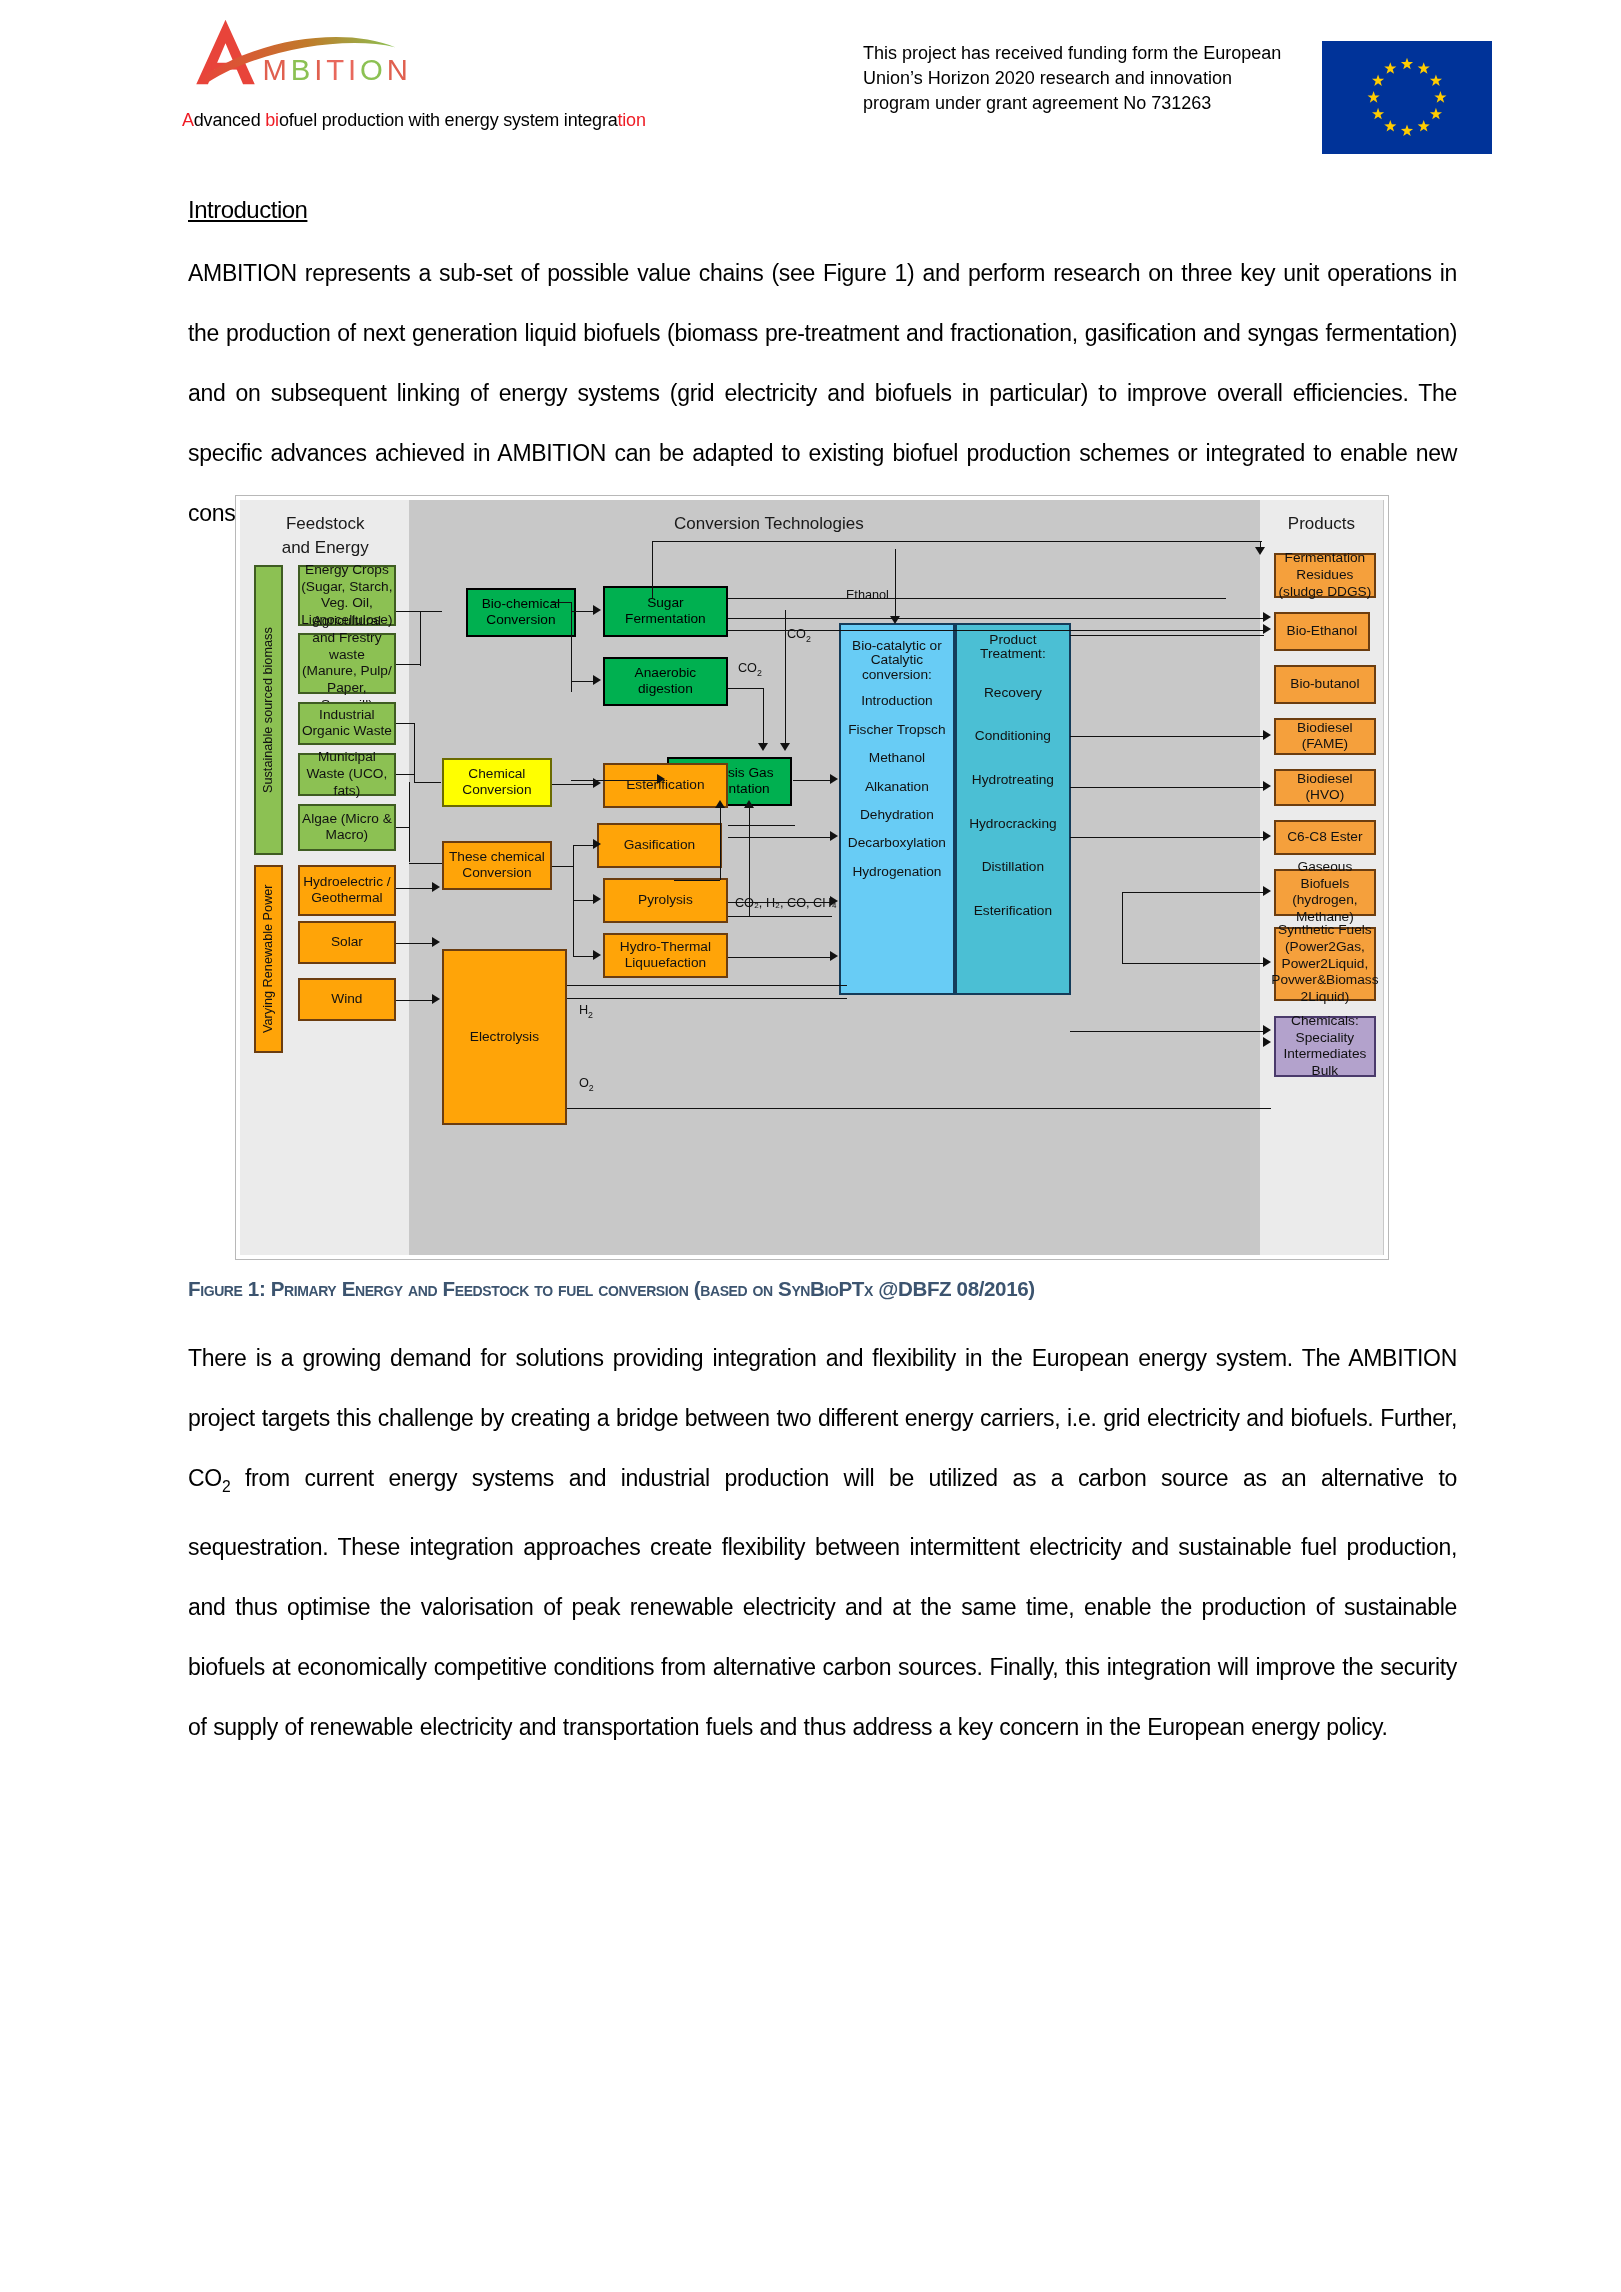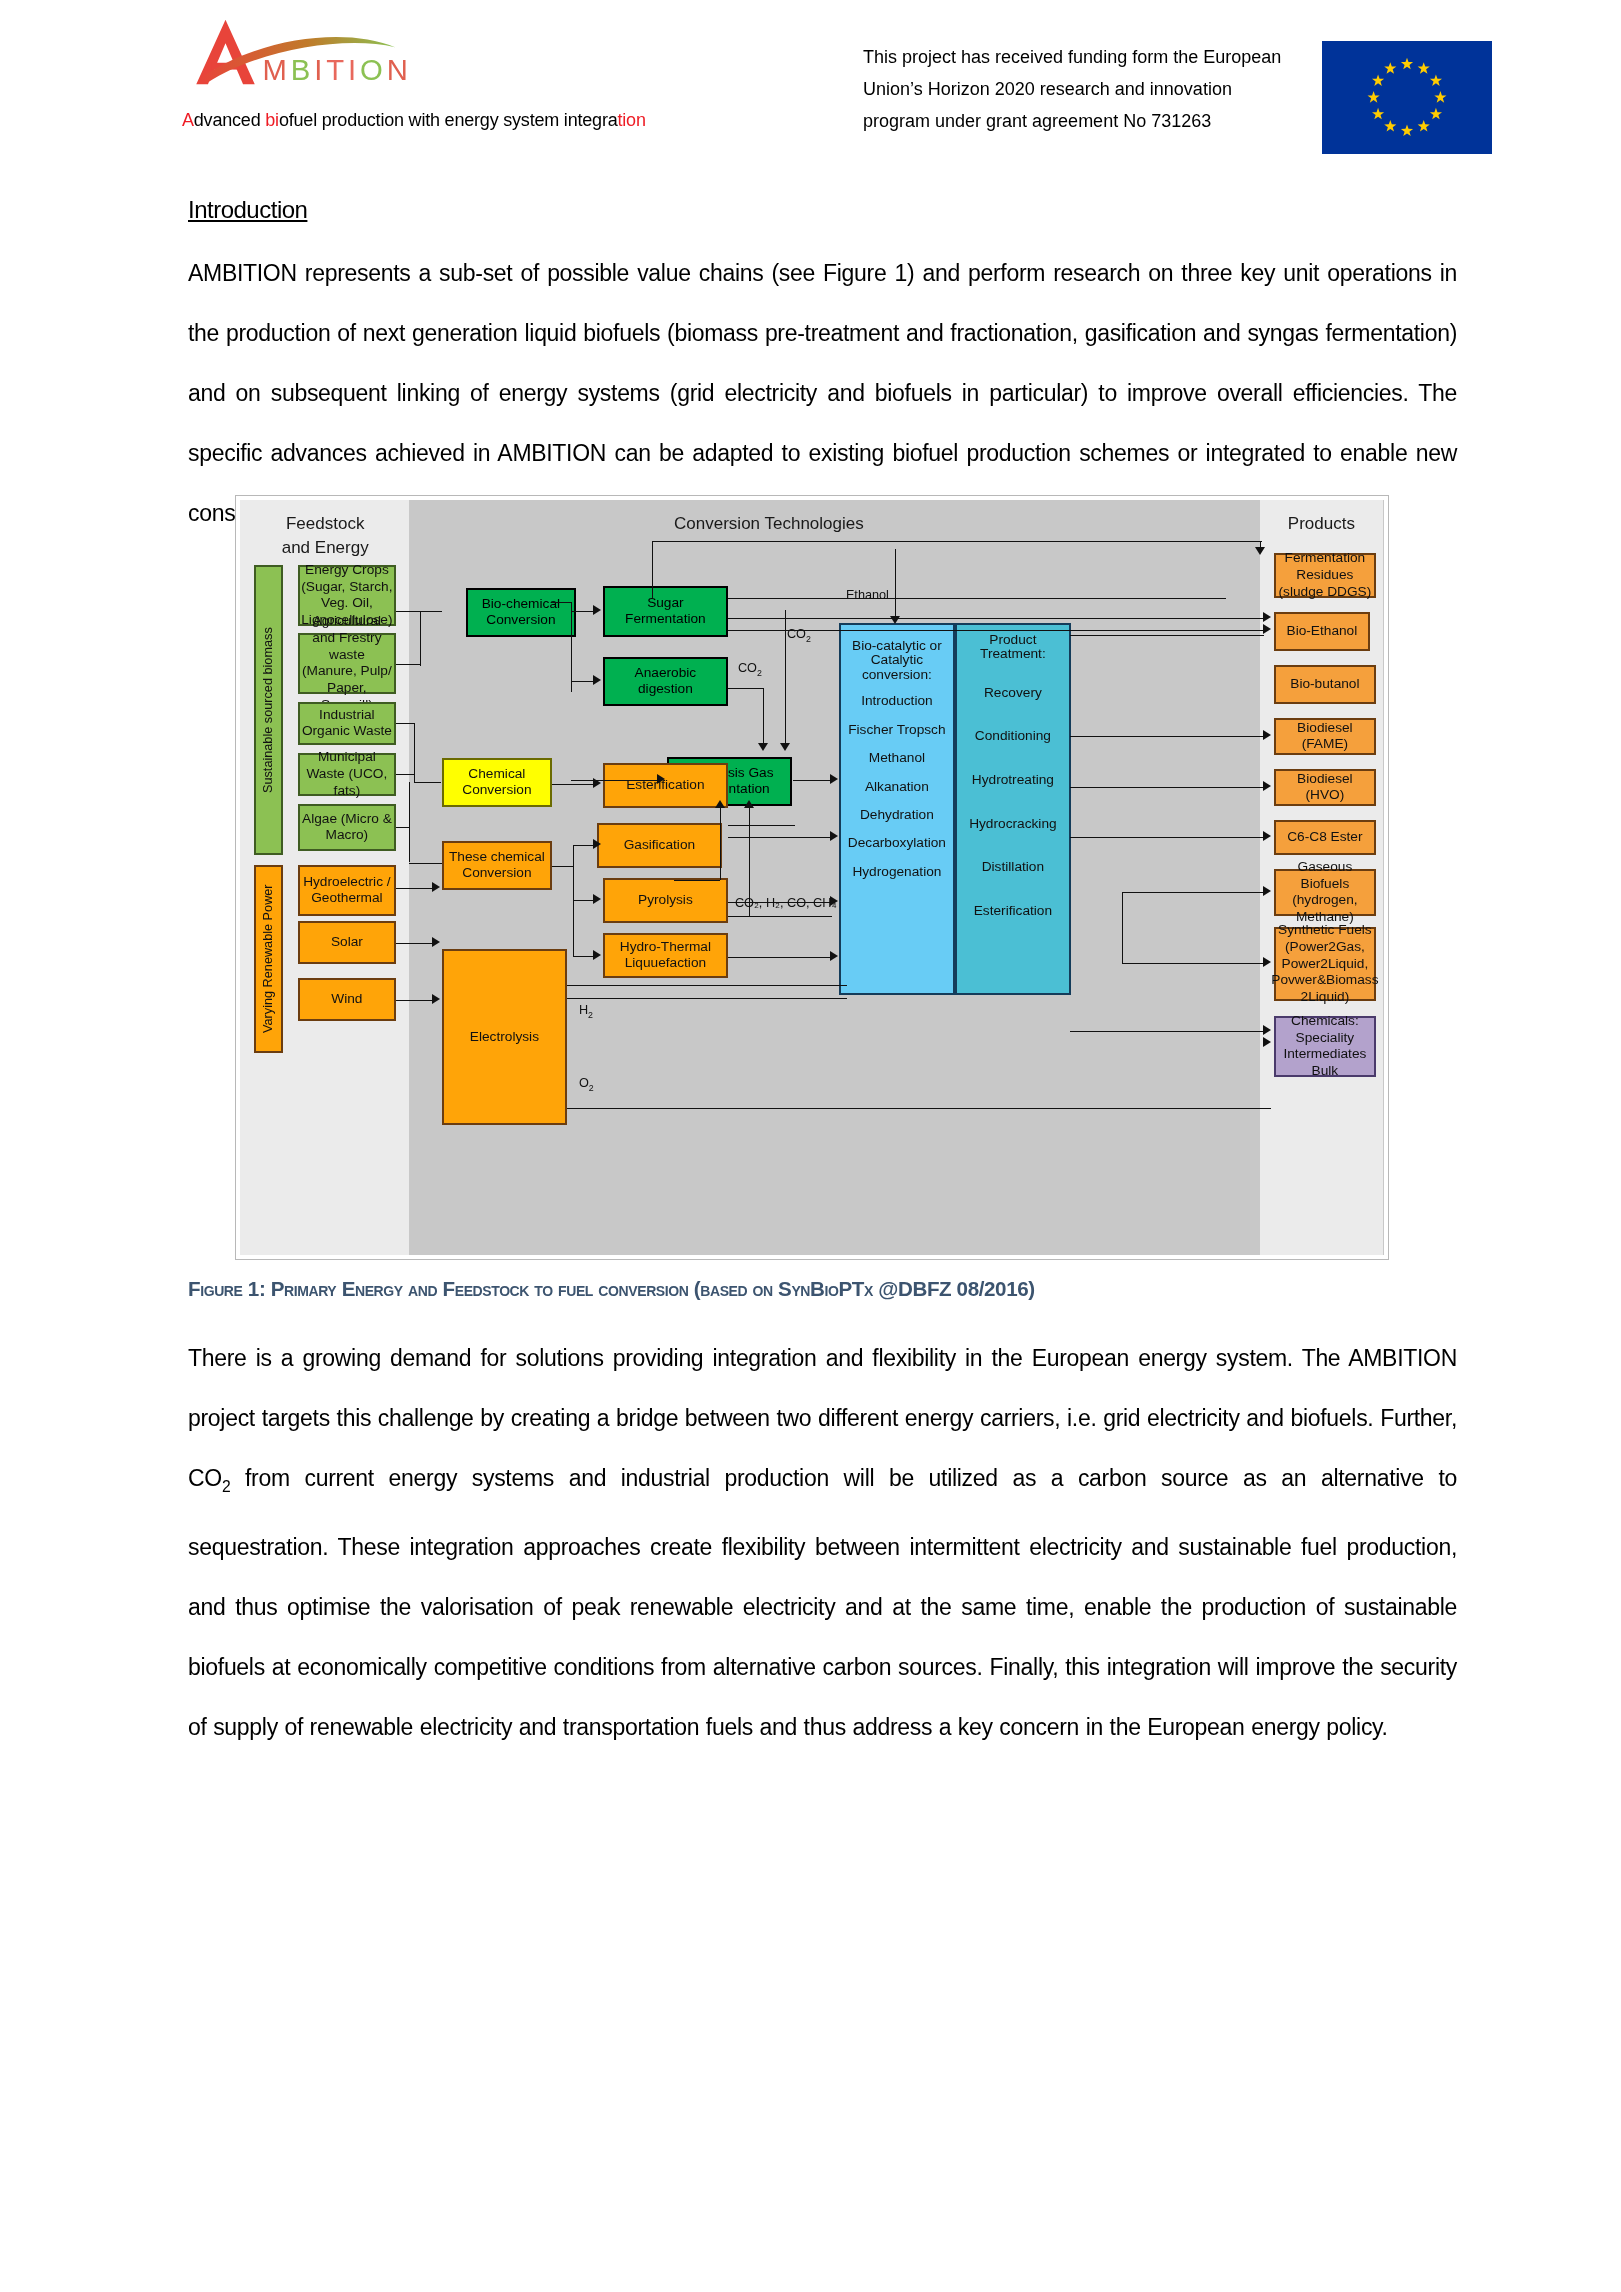--- a/index.html
+++ b/index.html
@@ -7,21 +7,21 @@
 
   .page{position:relative;width:1621px;height:2293px;}
 
   
   .header{position:absolute;left:0;top:0;width:1621px;height:147px;}
   .logo-wrap{position:absolute;left:186px;top:13.7px;width:235px;height:78px;}
   .logo-svg{display:block;}
   .tagline{position:absolute;left:182px;top:110px;font-size:18px;letter-spacing:-0.2px;
            font-family:"Liberation Sans",sans-serif;white-space:nowrap;}
   .tagline .r{color:#ee1c25;}
-  .fund-text{position:absolute;left:863px;top:41px;width:421px;font-size:18px;line-height:32px;
+  .fund-text{position:absolute;left:863px;top:41px;width:421px;font-size:18px;line-height:25px;
              font-family:"Liberation Sans",sans-serif;color:#000;}
   .eu-flag{position:absolute;left:1322px;top:41px;width:170px;height:113px;background:#003399;}
 
   
   .section-title{position:absolute;left:188px;top:196px;font-size:24px;font-weight:normal;
                  text-decoration:underline;letter-spacing:-0.5px;}
   .para{position:absolute;font-size:23px;line-height:60px;text-align:justify;
         letter-spacing:-0.3px;word-spacing:0.5px;}
   .para1{left:188px;top:243px;width:1269px;}
   .para2{left:188px;top:1328px;width:1269px;}

